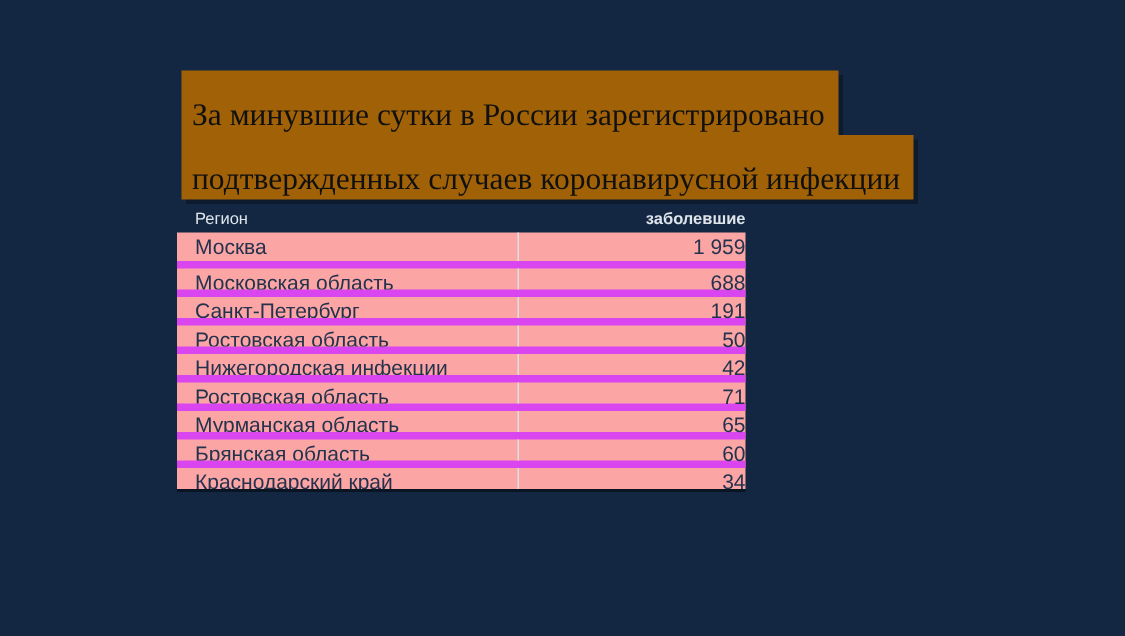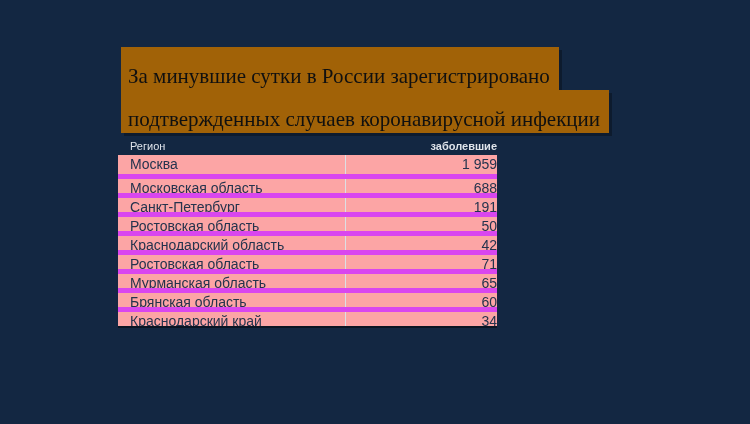--- a/index.html
+++ b/index.html
@@ -122,21 +122,21 @@
       </div>
       <div class="trow">
         <div class="cell-region">Санкт-Петербург</div>
         <div class="cell-cases">191</div>
       </div>
       <div class="trow">
         <div class="cell-region">Ростовская область</div>
         <div class="cell-cases">50</div>
       </div>
       <div class="trow">
-        <div class="cell-region">Краснодарский область</div>
+        <div class="cell-region">Нижегородская инфекции</div>
         <div class="cell-cases">42</div>
       </div>
       <div class="trow">
         <div class="cell-region">Ростовская область</div>
         <div class="cell-cases">71</div>
       </div>
       <div class="trow">
         <div class="cell-region">Мурманская область</div>
         <div class="cell-cases">65</div>
       </div>

